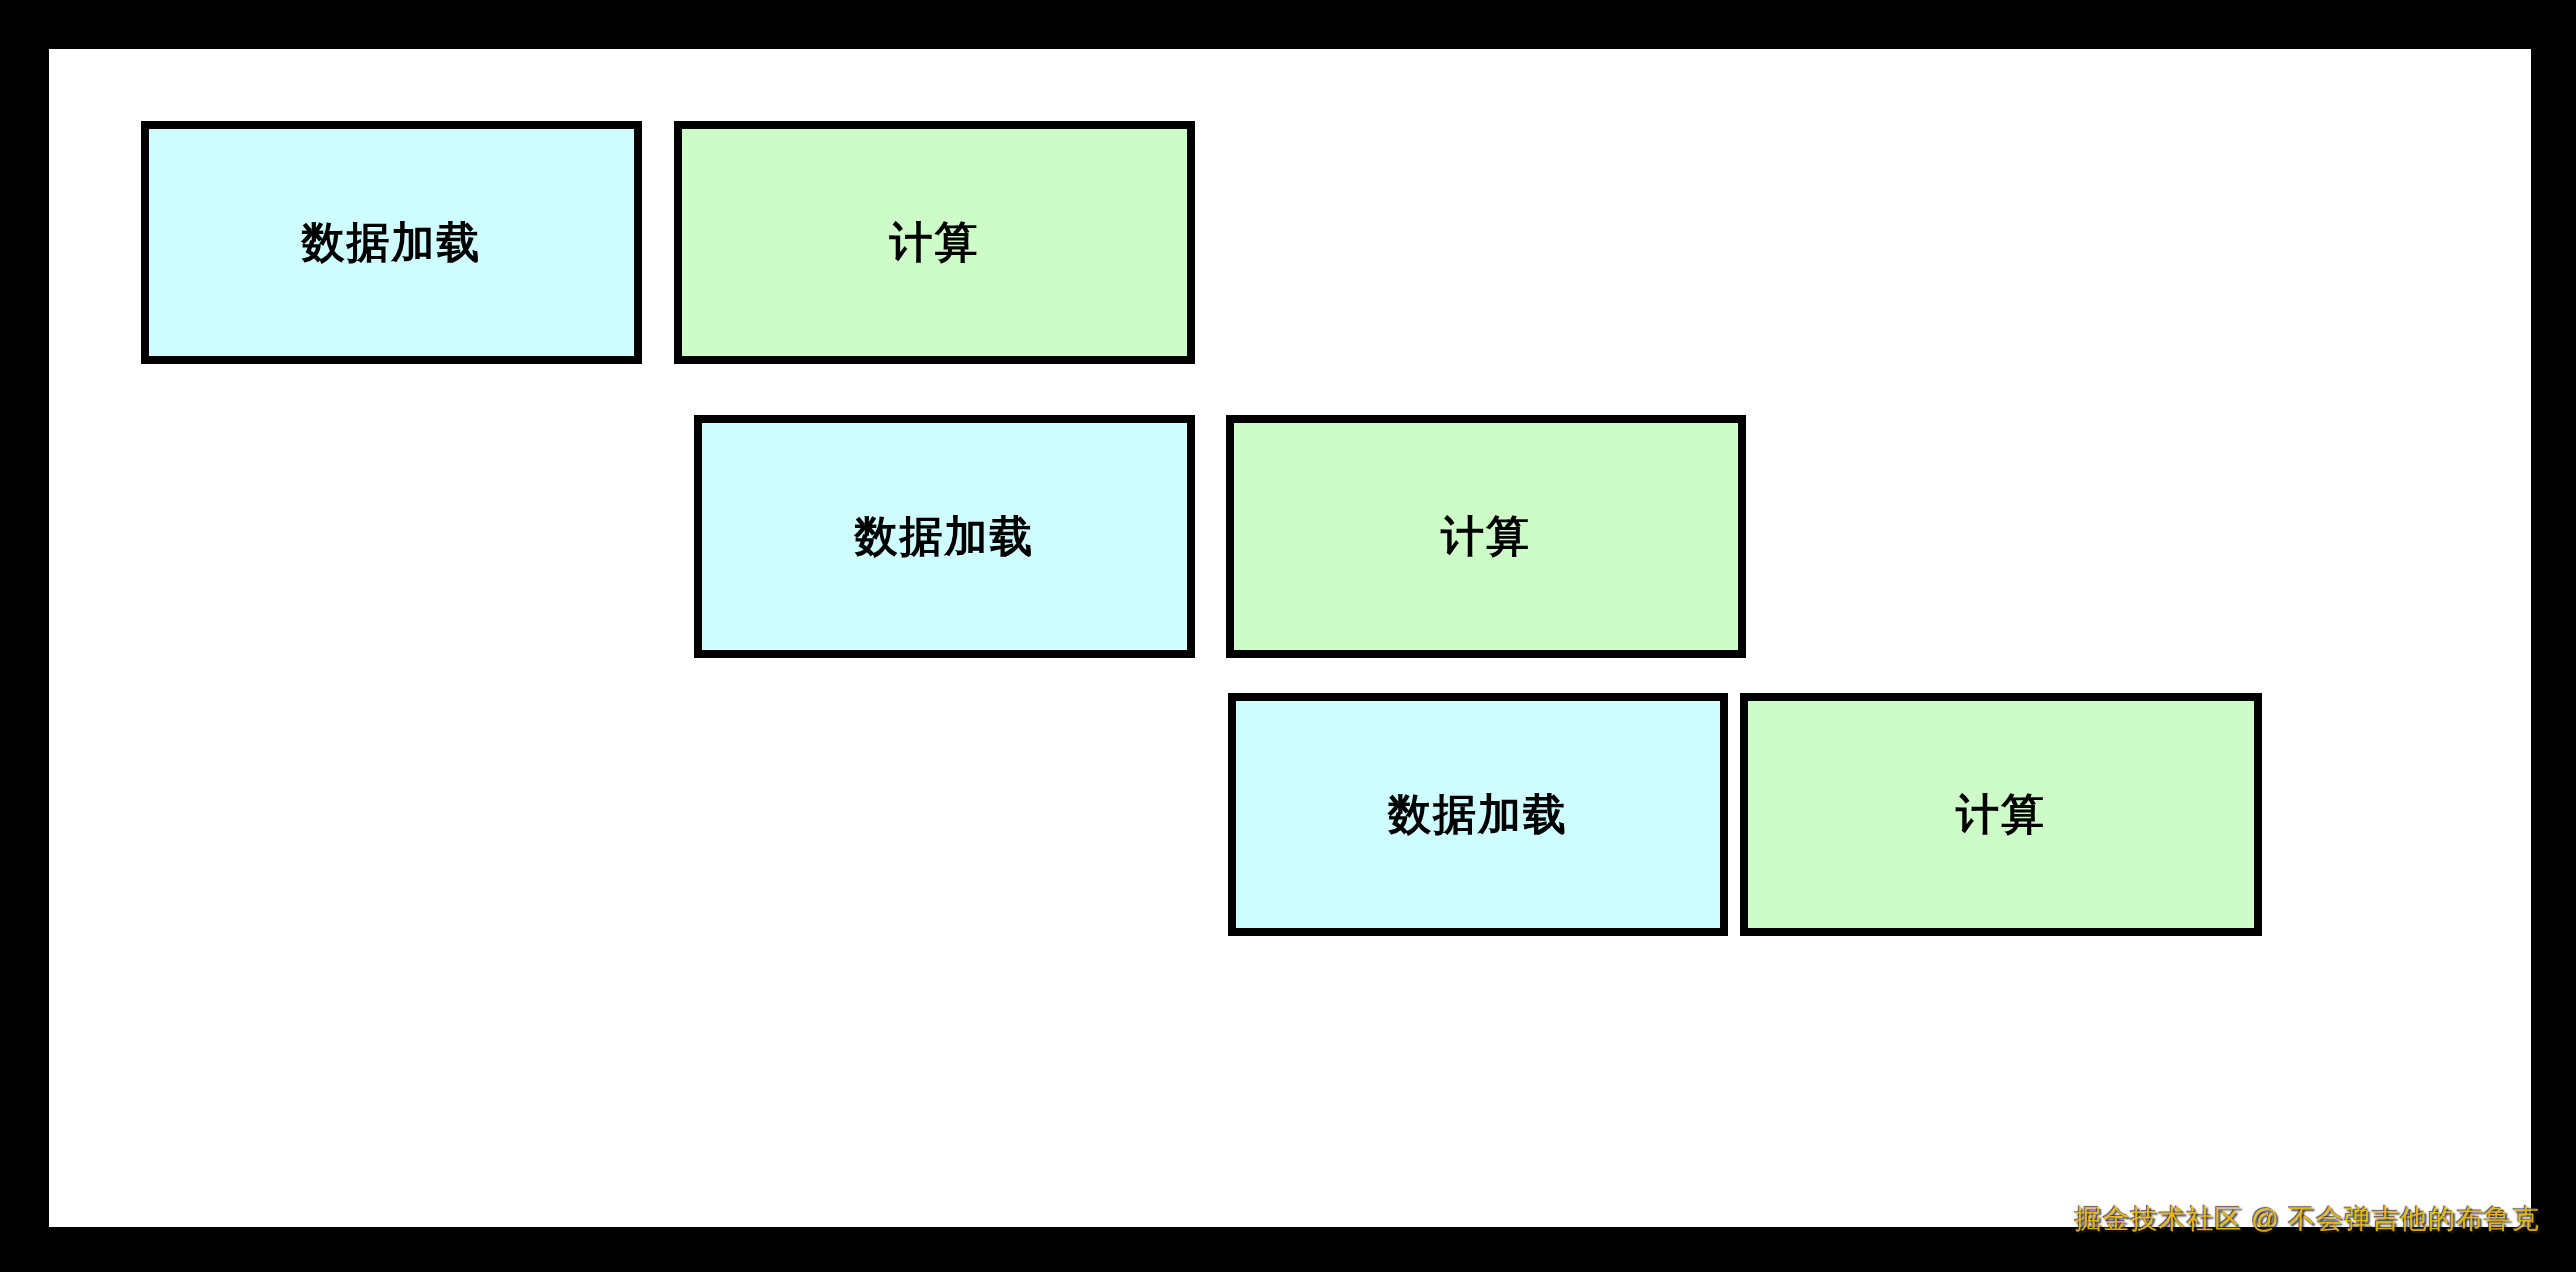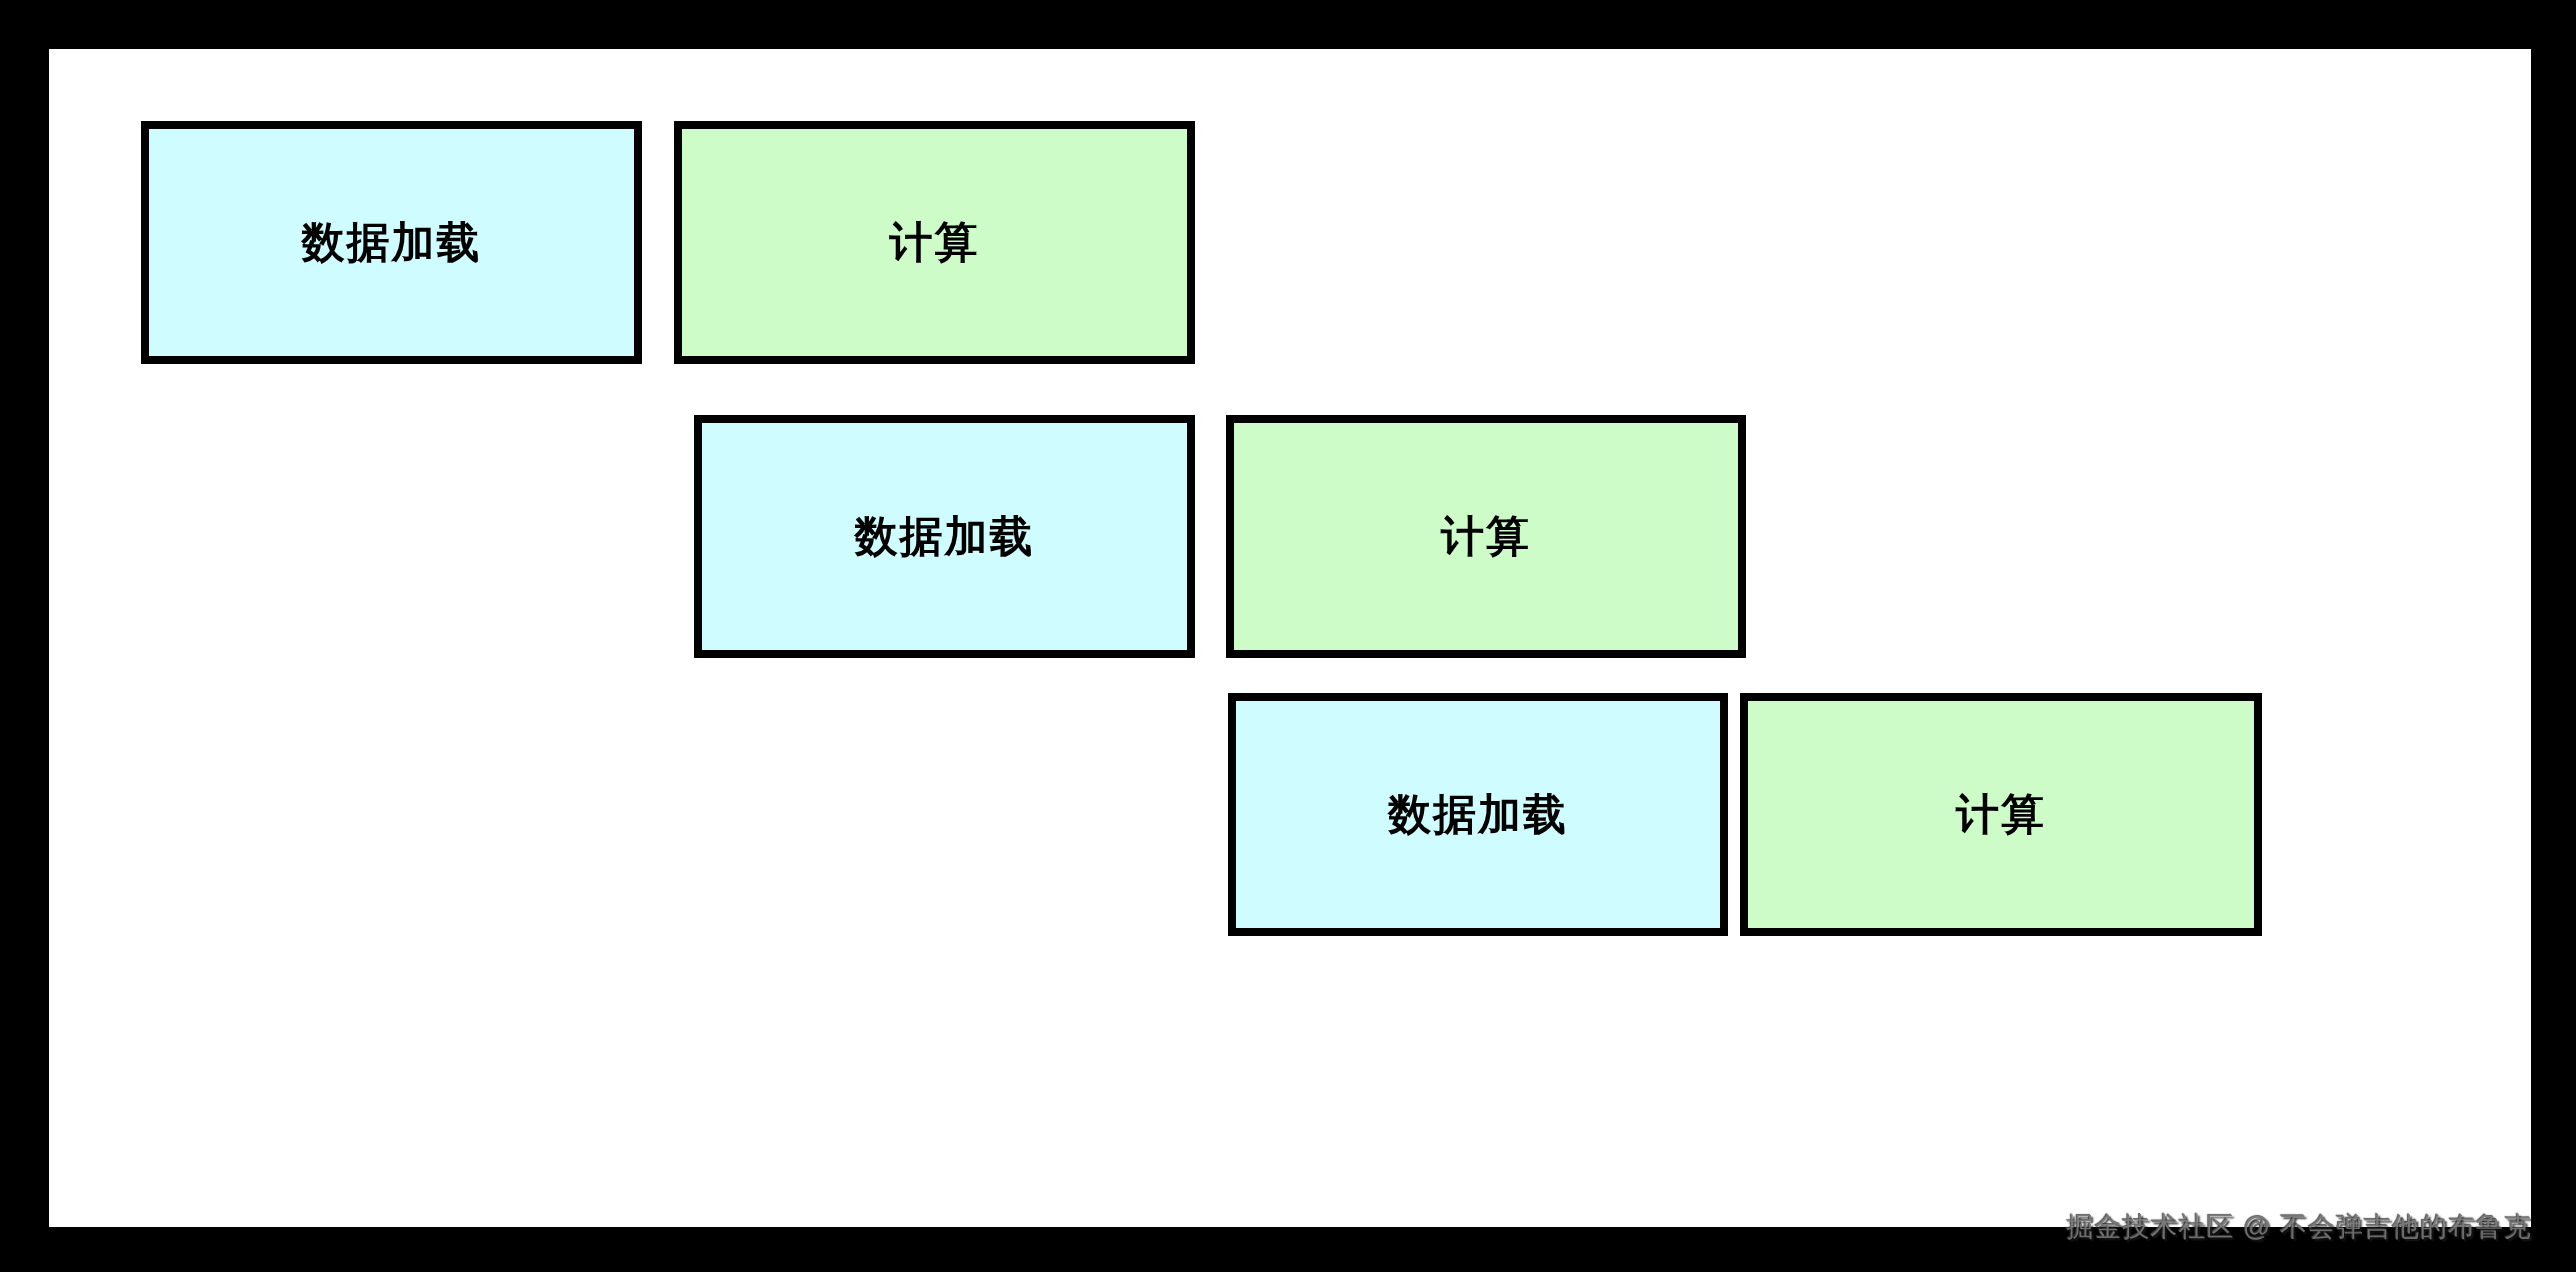--- a/index.html
+++ b/index.html
@@ -3,21 +3,21 @@
 <meta charset="utf-8">
 <style>
   :root {
     --page-bg: #000000;
     --canvas-bg: #ffffff;
     --load-fill: #cffdff;
     --compute-fill: #cdfcc9;
     --box-border: #000000;
     --label-text: #000000;
   }
-  * { margin: 0; padding: 8px; box-sizing: border-box; }
+  * { margin: 0; padding: 0; box-sizing: border-box; }
   html, body {
     width: 2576px;
     height: 1272px;
     background: var(--page-bg);
     overflow: hidden;
     font-family: "Liberation Sans", "DejaVu Sans", sans-serif;
   }
   .canvas {
     position: absolute;
     left: 49px;
@@ -49,21 +49,21 @@
   
   .r3.load    { left: 1179px; top: 644px; width: 500px; height: 243px; }
   .r3.compute { left: 1691px; top: 644px; width: 522px; height: 243px; }
 
   .watermark {
     position: absolute;
     right: 36px;
     top: 1201px;
     font-size: 27px;
     font-weight: 400;
-    color: #737373;
+    color: #eab308;
     letter-spacing: 1px;
     text-shadow: 2px 2px 2px #1b1b1b, -1px -1px 1px #4a4a4a;
     opacity: 0.95;
     white-space: nowrap;
     z-index: 5;
   }
 </style>
 </head>
 <body>
 

